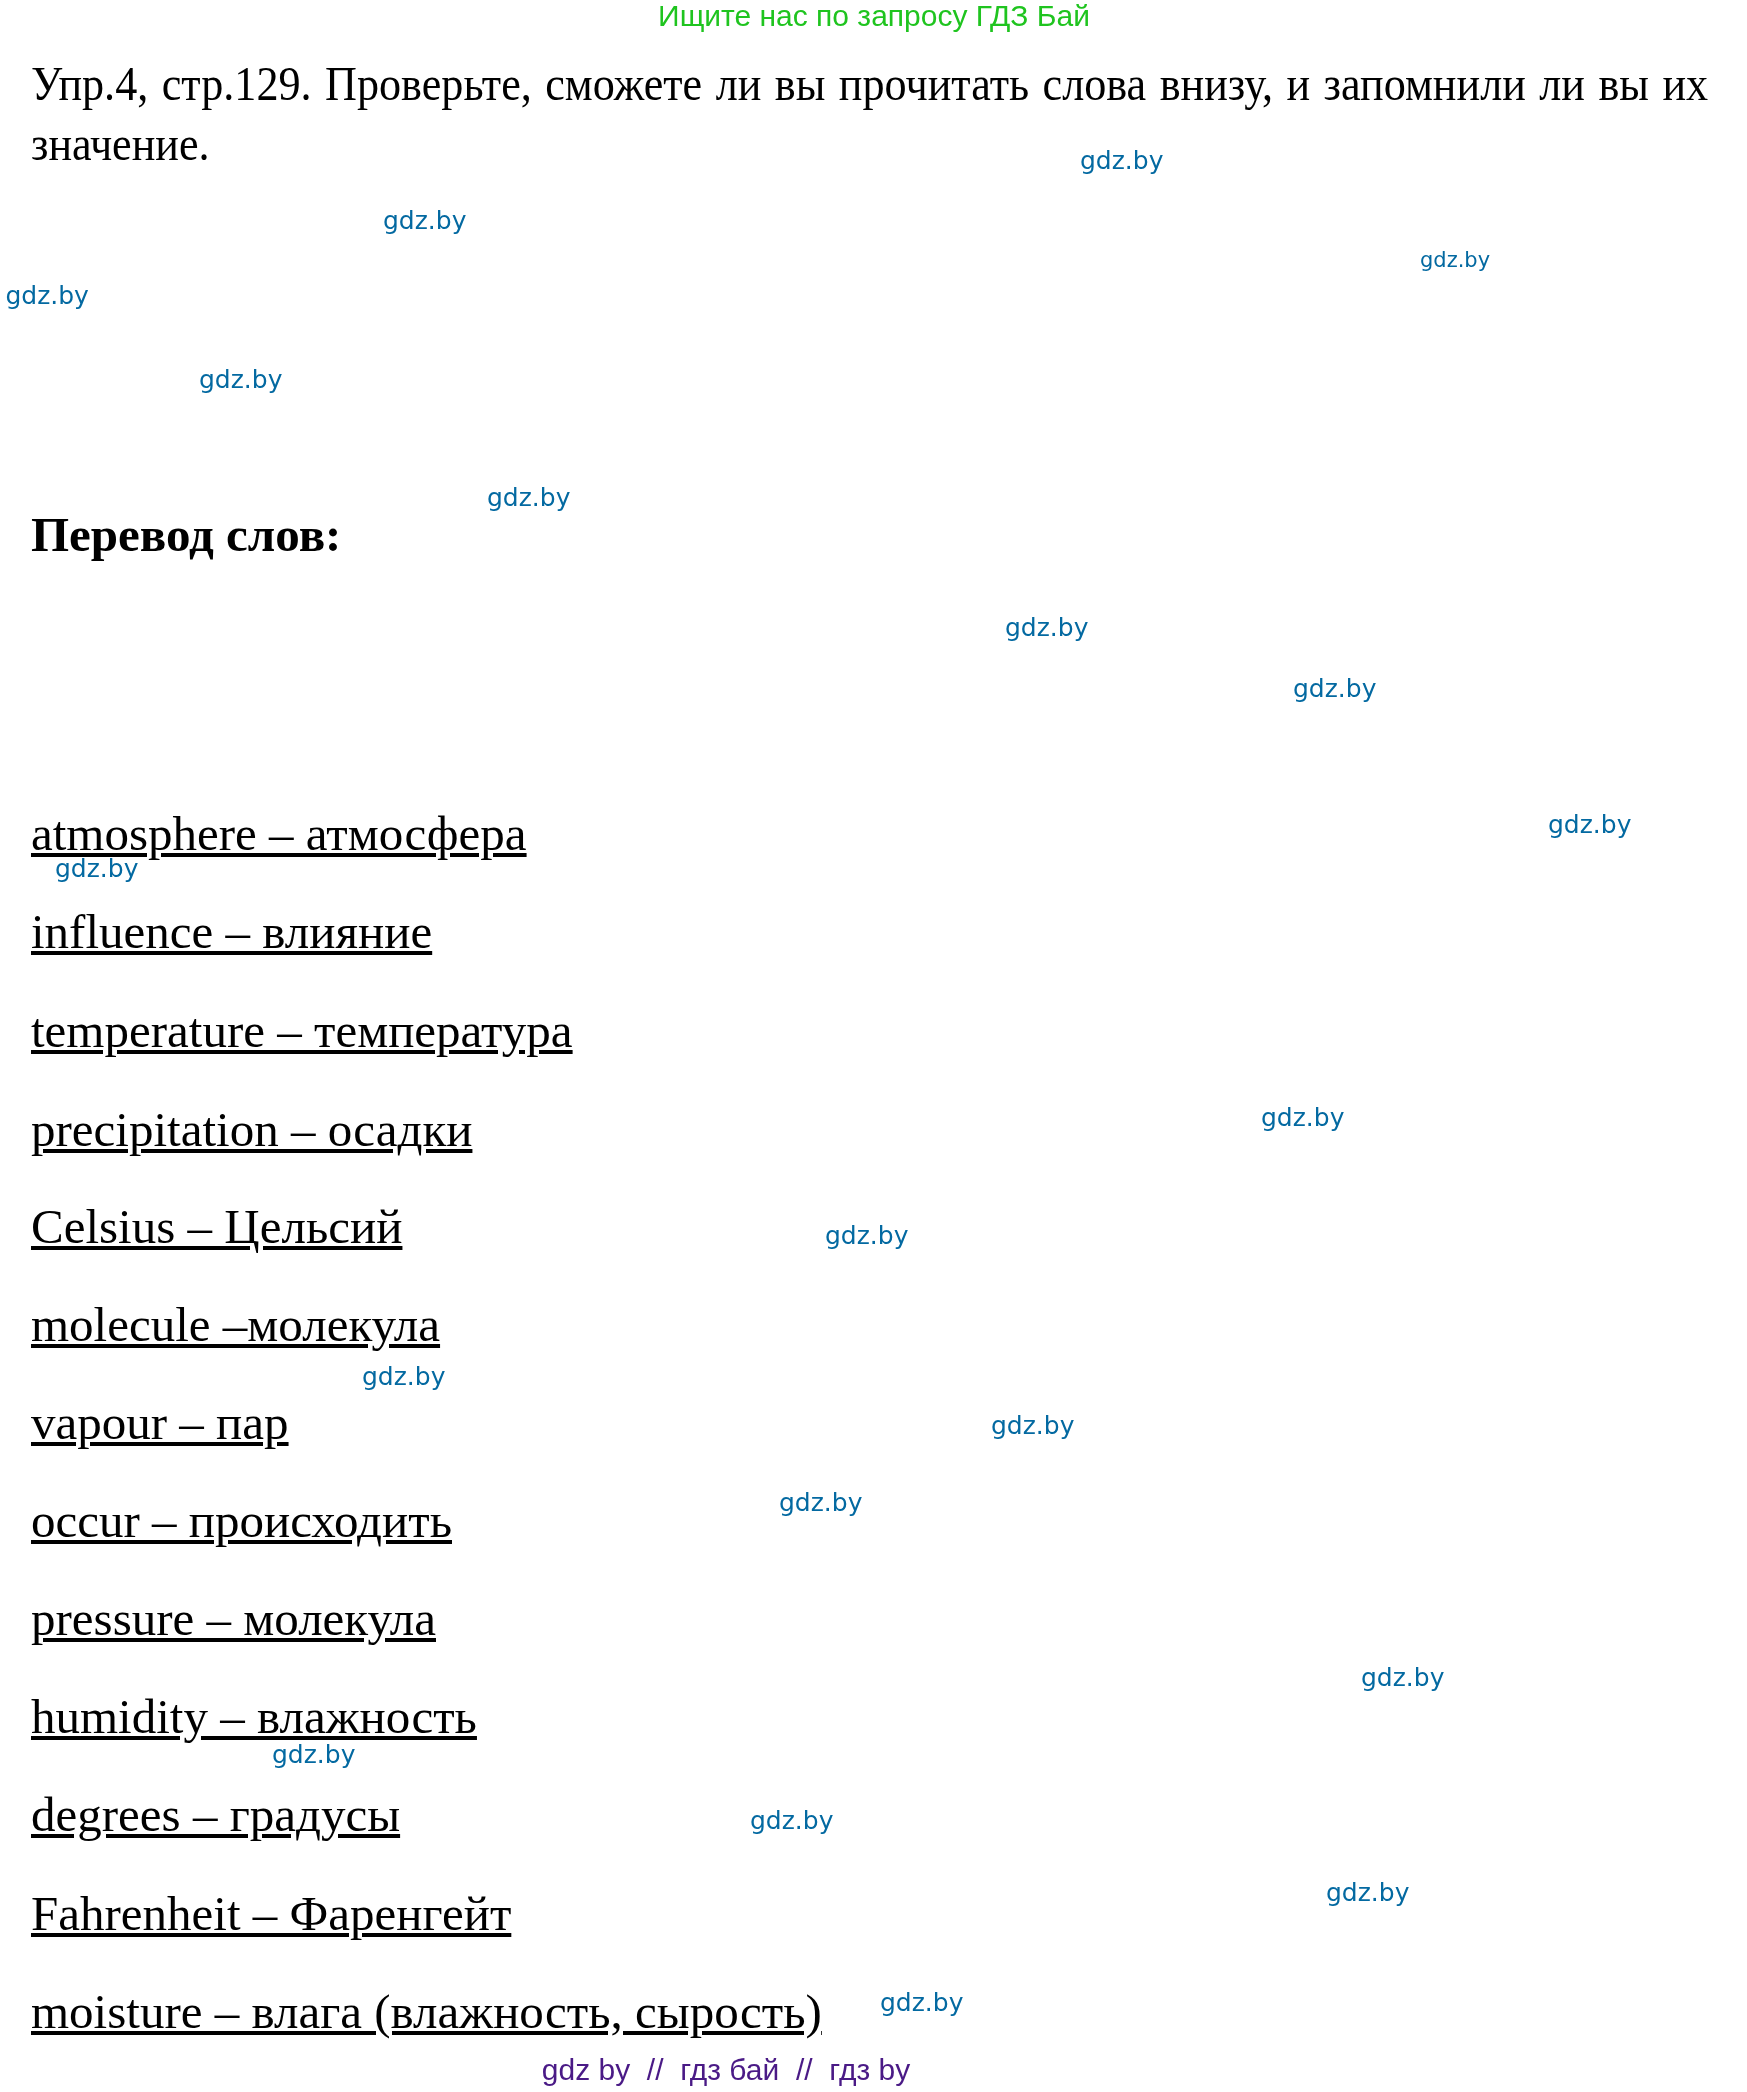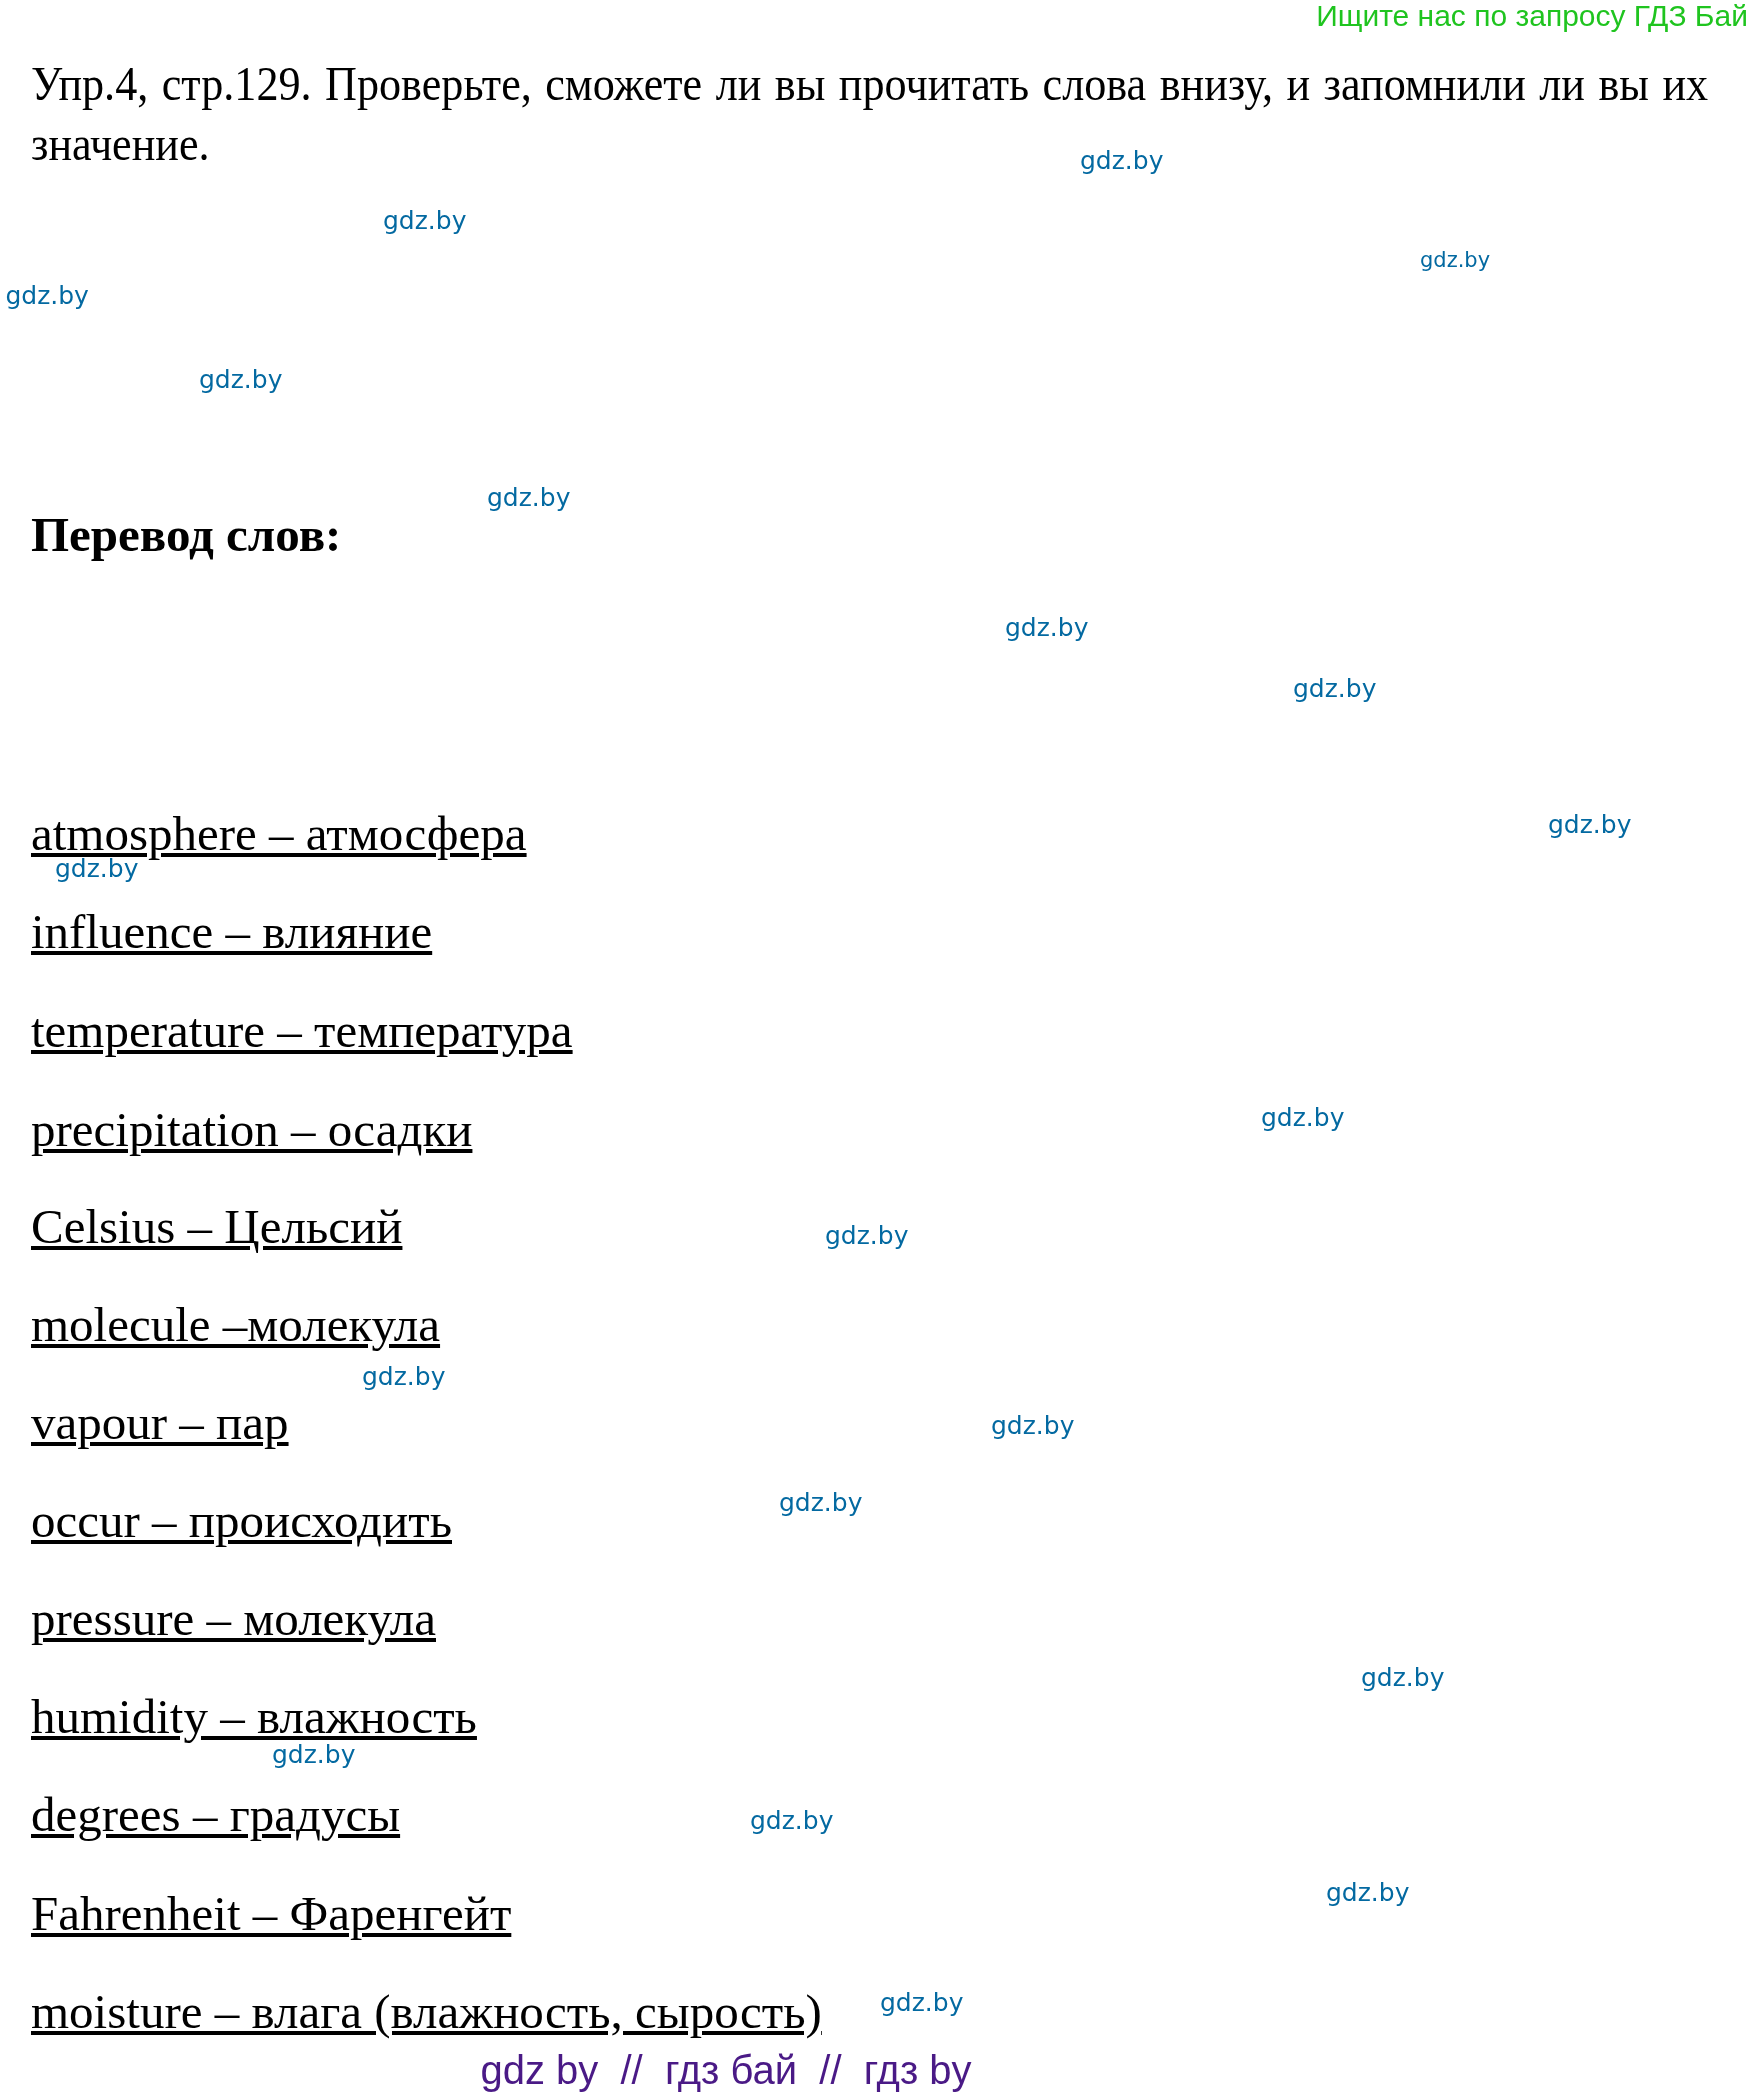--- a/index.html
+++ b/index.html
@@ -1,18 +1,18 @@
 <!DOCTYPE html>
 <html style="font-size:14.4px"><head>
   <meta charset="utf-8">
   <style>
     html, body { margin: 0; padding: 0; background: #ffffff; }
     body { width: 1748px; height: 2093px; position: relative; overflow: hidden; }
     .header-link {
-      position: absolute; left: 0; top: 0; width: 1748px; text-align: right;
+      position: absolute; left: 0; top: 0; width: 1748px; text-align: center;
       font-family: "Liberation Sans", sans-serif; font-size: 30px; color: #1fc41f;
       line-height: 32px; white-space: nowrap;
     }
     .task {
       position: absolute; left: 31px; top: 54px; width: 1678px;
       font-family: "Liberation Serif", serif; font-size: 48px; line-height: 60px;
       color: #000; text-align: justify; transform: scaleX(0.92); transform-origin: left top;
       width: 1823px;
     }
     .section-title {
@@ -25,21 +25,21 @@
       font-family: "Liberation Serif", serif; font-size: 49px; color: #000;
       white-space: nowrap; line-height: 54px; text-decoration: underline;
     }
     .wm {
       position: absolute; font-family: "DejaVu Sans", sans-serif; font-size: 25px;
       color: #0369a1; white-space: nowrap; line-height: 29px;
     }
     .wm.small { font-size: 21px; }
     .footer-link {
       position: absolute; left: 0; top: 2052px; width: 1452px; text-align: center;
-      font-family: "Liberation Sans", sans-serif; font-size: 40px; color: #4a1a86;
+      font-family: "Liberation Sans", sans-serif; font-size: 30px; color: #4a1a86;
       white-space: pre; line-height: 36px;
     }
   </style>
 </head>
 <body>
 
 <div class="header-link">Ищите нас по запросу ГДЗ Бай</div>
 
 <div class="task">Упр.4, стр.129. Проверьте, сможете ли вы прочитать слова внизу, и запомнили ли вы их значение.</div>
 

